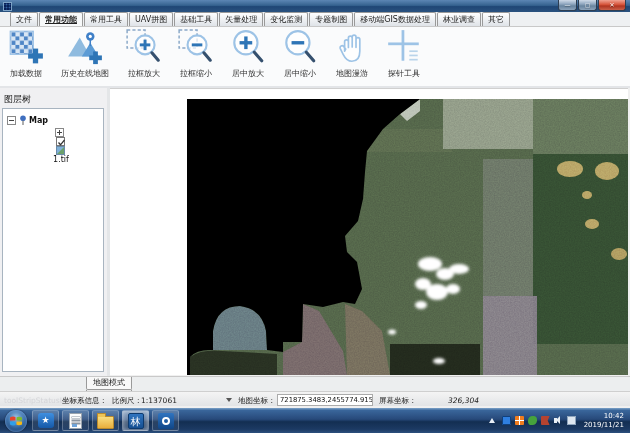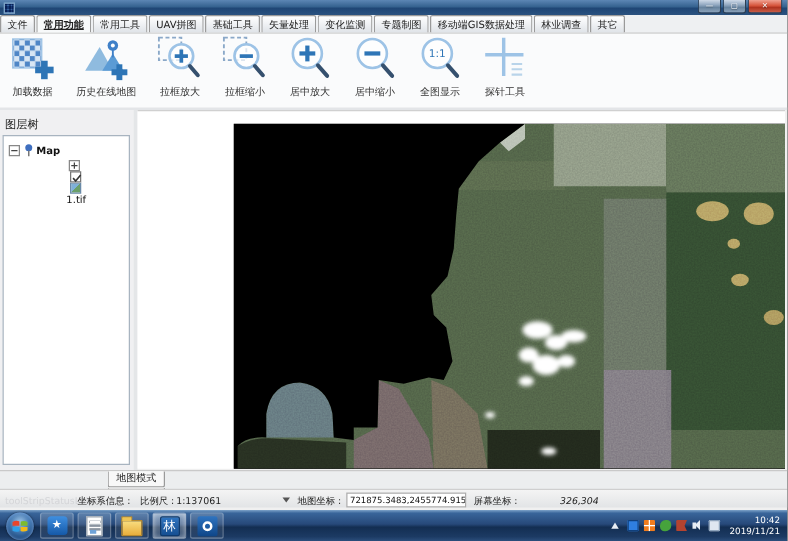--- a/index.html
+++ b/index.html
@@ -18,21 +18,21 @@
       repeating-linear-gradient(0deg,#4d7db0 0 2px,#cadcee 2px 3px);background-blend-mode:multiply;}
   .winbtns{position:absolute;right:4px;top:0;display:flex;}
   .winbtn{width:19px;height:11px;margin-left:1px;border:1px solid #2d3e52;border-top:none;
     border-radius:0 0 3px 3px;color:#fff;font-size:6px;line-height:10px;text-align:center;
     background:linear-gradient(180deg,#cfdae8 0%,#90a7c0 40%,#68849f 60%,#8da4bc 100%);
     text-shadow:0 1px 1px rgba(0,0,0,.5);}
   .winbtn.close{width:28px;background:linear-gradient(180deg,#f0a292 0%,#d6553c 45%,#b03420 60%,#c9604a 100%);}
 
   
   .ribbontabs{position:absolute;left:0;top:12px;width:630px;height:15px;background:#eef0f2;
-    border-bottom:1px solid #c8c8c8;display:flex;align-items:flex-end;padding-left:0;}
+    border-bottom:1px solid #c8c8c8;display:flex;align-items:flex-end;padding-left:10px;}
   .rtab{height:14px;line-height:13px;padding:0 5px;margin-right:1px;font-size:8px;color:#222;
     border:1px solid #9a9a9a;border-bottom:none;border-radius:2px 2px 0 0;
     background:linear-gradient(180deg,#ffffff,#dfe3e8);white-space:nowrap;}
   .rtab.active{background:#f7f9fa;font-weight:bold;text-decoration:underline;}
 
   
   .toolbar{position:absolute;left:0;top:27px;width:630px;height:61px;background:#fafbfc;
     border-bottom:2px solid #e3e5e8;display:flex;align-items:flex-start;padding:1px 0 0 2px;}
   .tbtn{width:48px;height:57px;display:flex;flex-direction:column;align-items:center;
     justify-content:flex-start;margin-right:4px;}
@@ -227,29 +227,27 @@
 
     <div class="tbtn">
       <svg viewBox="0 0 36 36">
         <circle cx="16" cy="14" r="11" fill="#ffffff" fill-opacity=".7" stroke="#9dc3e6" stroke-width="2"></circle>
         <rect x="10" y="12.4" width="12" height="3.2" fill="#2e75b6"></rect>
         <line x1="24" y1="23" x2="31" y2="31" stroke="#35506e" stroke-width="3" stroke-linecap="round"></line>
       </svg>
       <span class="tlabel">居中缩小</span>
     </div>
 
-
-    <div class="tbtn">
-      <svg viewBox="0 0 36 36">
-        <circle cx="16" cy="14" r="11" fill="#ffffff" fill-opacity=".7" stroke="#9dc3e6" stroke-width="2"></circle>
-        <text x="16" y="17" text-anchor="middle" font-size="8" fill="#2e75b6" font-family="DejaVu Sans, sans-serif">1:1</text>
-        <line x1="24" y1="23" x2="31" y2="31" stroke="#35506e" stroke-width="3" stroke-linecap="round"></line>
-      </svg>
-      <span class="tlabel">全图显示</span>
-    </div>
+    <div class="tbtn">
+      <svg viewBox="0 0 36 36">
+        <path d="M11 22 V13 a1.8 1.8 0 0 1 3.6 0 V18.5 L14.6 9.5 a1.8 1.8 0 0 1 3.6 0 V18 L18.2 8.6 a1.8 1.8 0 0 1 3.6 0 V18.3 L21.8 11 a1.8 1.8 0 0 1 3.6 0 V22 c0 6 -2.5 9.5 -7.5 9.5 c-4.5 0 -6.3 -2.6 -8.3 -6.6 l-2.8 -5.6 a1.9 1.9 0 0 1 3.3 -1.8 l1.9 2.5 Z" fill="#ffffff" fill-opacity=".75" stroke="#9dc3e6" stroke-width="1.6" stroke-linecap="round" stroke-linejoin="round"></path>
+      </svg>
+      <span class="tlabel">地图漫游</span>
+    </div>
+
 
     <div class="tbtn">
       <svg viewBox="0 0 36 36">
         <line x1="17" y1="2" x2="17" y2="31" stroke="#9dc3e6" stroke-width="2.6"></line>
         <line x1="3" y1="15" x2="32" y2="15" stroke="#9dc3e6" stroke-width="2.6"></line>
         <line x1="23" y1="22" x2="31" y2="22" stroke="#b9d4ea" stroke-width="1.6"></line>
         <line x1="23" y1="26" x2="31" y2="26" stroke="#b9d4ea" stroke-width="1.6"></line>
         <line x1="23" y1="30" x2="31" y2="30" stroke="#b9d4ea" stroke-width="1.6"></line>
       </svg>
       <span class="tlabel">探针工具</span>

